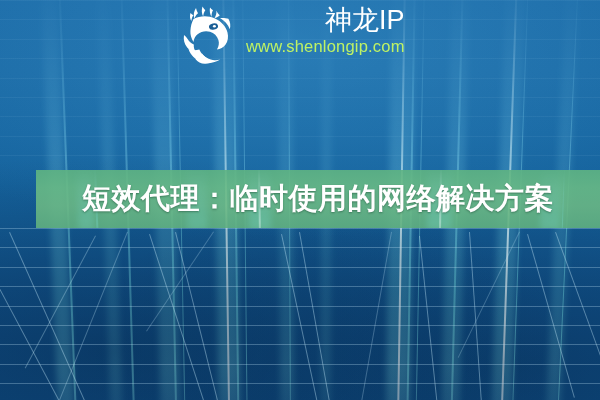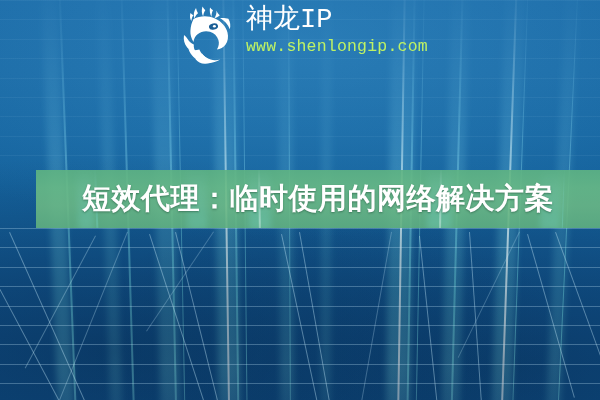--- a/index.html
+++ b/index.html
@@ -5,22 +5,23 @@
   html, body {
     margin: 0;
     padding: 0;
     background: #0d2b4a;
   }
   #stage {
     position: relative;
     width: 600px;
     height: 400px;
     overflow: hidden;
-    font-family: Liberation Mono, monospace;
+    font-family: Liberation Sans, sans-serif;
     background: #15659f;
+    text-align: right;
   }
 
   
   .bg-base {
     position: absolute;
     inset: 0;
     background:
       linear-gradient(180deg,
         #1b6aa6 0%,
         #1a69a4 18%,

